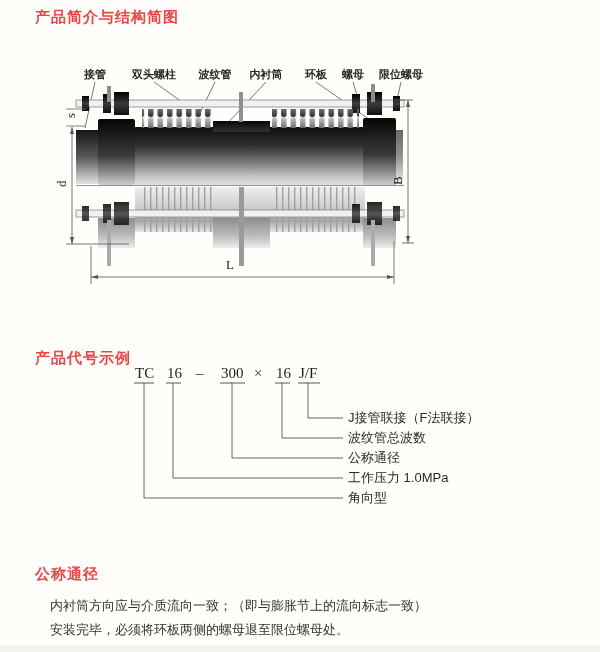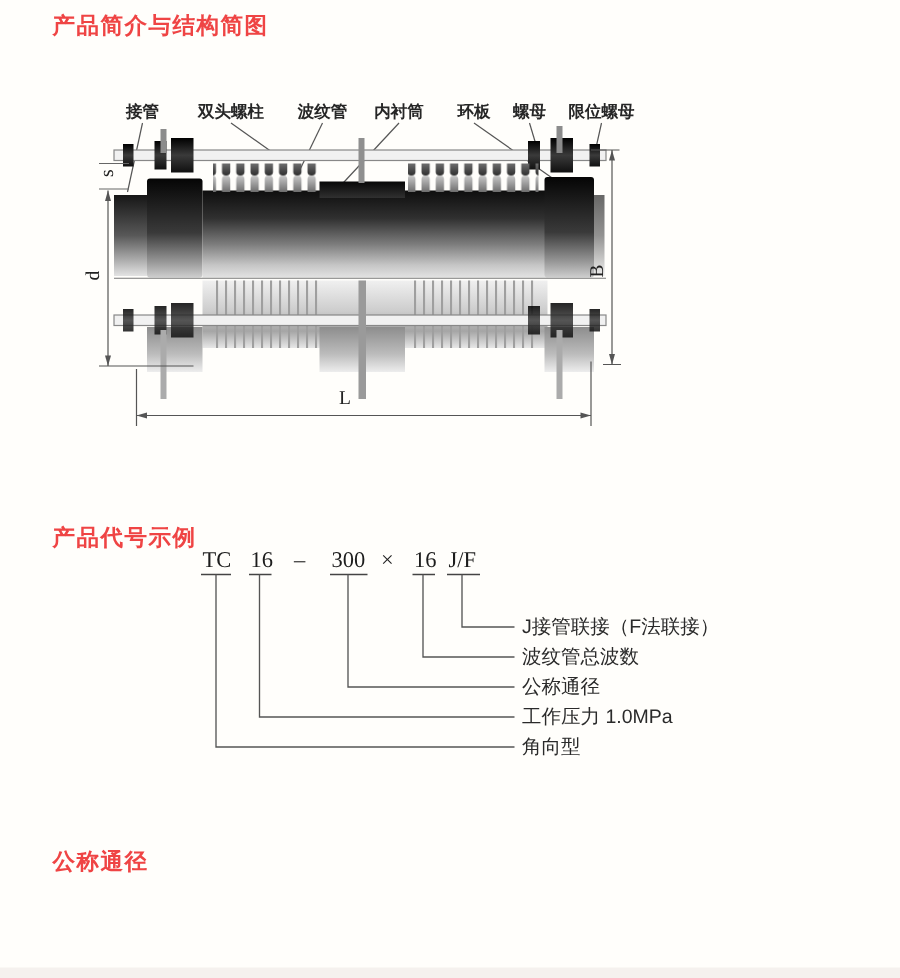--- a/index.html
+++ b/index.html
@@ -221,15 +221,17 @@
   <text class="callout-label" x="313" y="82">波纹管总波数</text>
   <text class="callout-label" x="313" y="102">公称通径</text>
   <text class="callout-label" x="313" y="122">工作压力 1.0MPa</text>
   <text class="callout-label" x="313" y="142">角向型</text>
 </svg>
 </div>
 
 <div class="section-title" id="title-install">公称通径</div>
 
 <div id="install-text">
+  <div>内衬筒方向应与介质流向一致；（即与膨胀节上的流向标志一致）</div>
+  <div>安装完毕，必须将环板两侧的螺母退至限位螺母处。</div>
 </div>
 
 <div id="bottom-strip"></div>
 
 </body></html>

